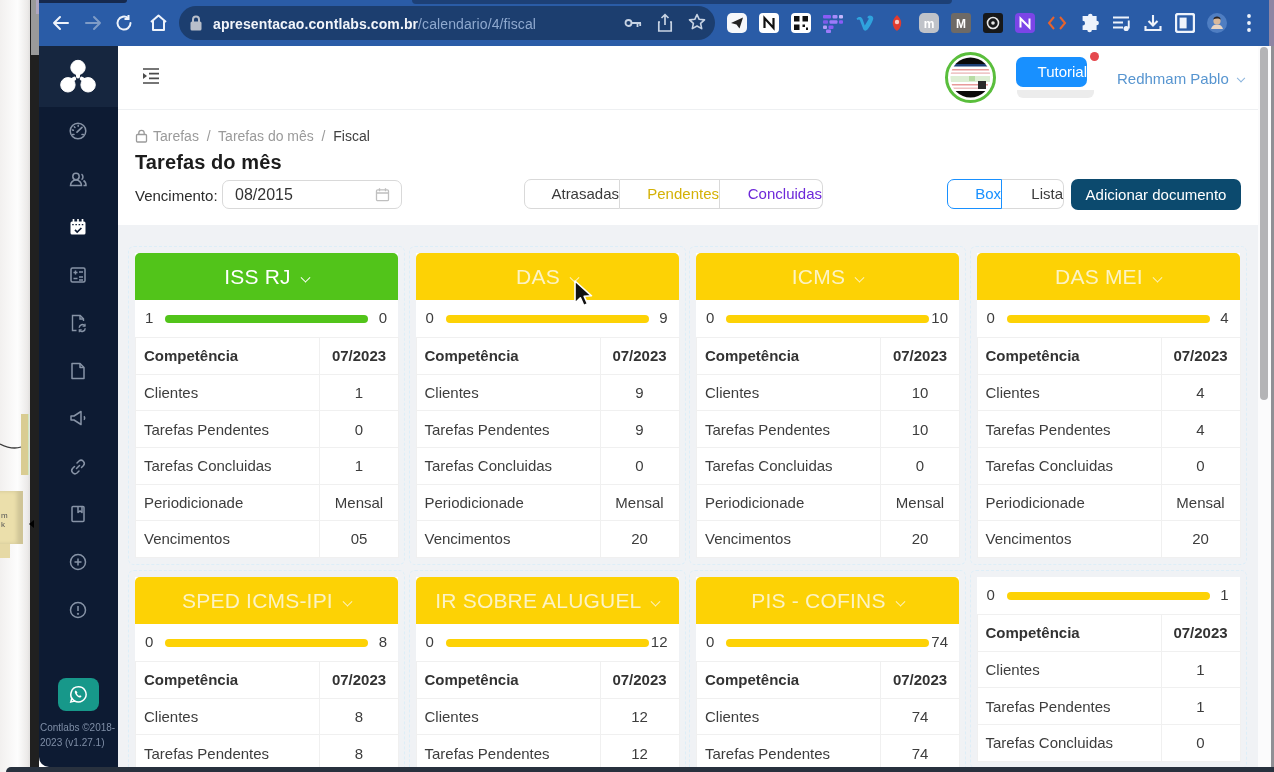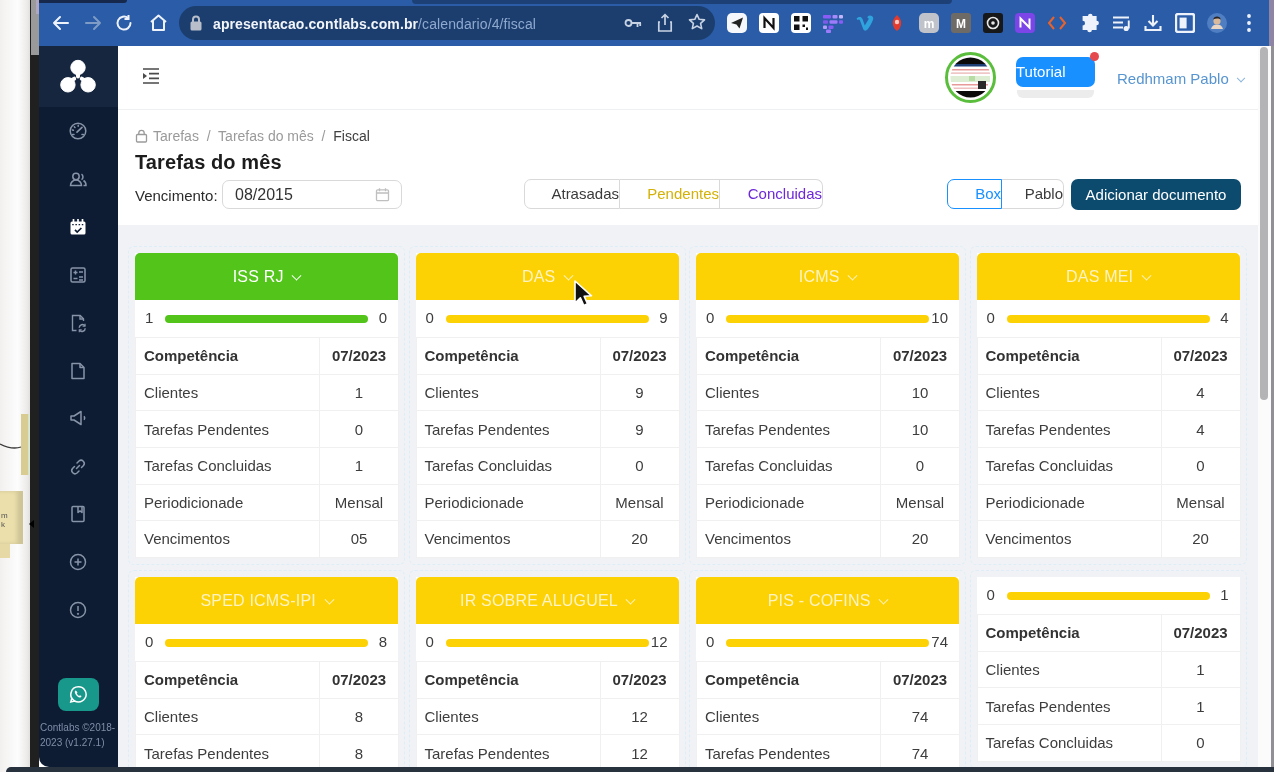--- a/index.html
+++ b/index.html
@@ -24,21 +24,21 @@
   #urltext span { color:#8fa9cf; font-weight:400; }
 
   
   #sidebar { left:39px; top:46px; width:79px; height:721px; background:#0d1b33; border-bottom-left-radius:10px; }
   #logoblk { left:39px; top:46px; width:79px; height:61px; background:#16263f; }
   #wapp { left:58px; top:678px; width:41px; height:33px; background:#17988a; border-radius:8px; }
   #sfoot { left:40px; top:721px; width:80px; font-size:10px; line-height:14.5px; color:#7f8ea6; }
 
   
   #apphead { left:118px; top:46px; width:1144px; height:64px; background:#fff; border-bottom:1px solid #eef0f2; }
-  #tutbtn { left:1016px; top:57px; width:79px; height:30px; background:#1890ff; color:#fff; border-radius:7px; font-size:15px; text-align:left; line-height:30px; }
+  #tutbtn { left:1016px; top:57px; width:71px; height:30px; background:#1890ff; color:#fff; border-radius:7px; font-size:15px; text-align:right; line-height:30px; }
   #tutdot { left:1090px; top:52px; width:9px; height:9px; background:#e5484d; border-radius:50%; }
   #tutshadow { left:1017px; top:90px; width:77px; height:8px; background:#ececec; border-radius:0 0 6px 6px; }
   #uname { left:1117px; top:70px; font-size:15px; color:#5795d0; }
 
   
   #content-white { left:118px; top:110px; width:1144px; height:115px; background:#fff; }
   #content-gray { left:118px; top:225px; width:1144px; height:542px; background:#f0f2f5; }
 
   #crumb { left:153px; top:128px; font-size:14px; color:#9a9a9a; }
   #crumb b { color:#404040; font-weight:400; }
@@ -50,21 +50,21 @@
   #segA { left:524px; width:96px; border-radius:7px 0 0 7px; color:#3a3a3a; line-height:28px;}
   #segP { left:620px; width:100px; border-left:none; color:#d4b106; line-height:28px;}
   #segC { left:720px; width:103px; border-left:none; border-radius:0 7px 7px 0; color:#6d28d9; line-height:28px;}
   #boxbtn { left:947px; width:55px; border:1px solid #1890ff; color:#1890ff; border-radius:7px 0 0 7px; line-height:28px; z-index:2;}
   #listabtn { left:1001px; width:63px; border-left:none; color:#3a3a3a; border-radius:0 7px 7px 0; line-height:28px;}
   #addbtn { left:1071px; top:179px; width:170px; height:31px; background:#0c4a6e; border-radius:7px; color:#fff; font-size:15px; text-align:center; line-height:31px; position:absolute;}
 
   
   .card { position:absolute; width:263px; background:#fff; }
   .card::before { content:""; position:absolute; left:-7px; right:-7px; top:-7px; bottom:-7px; border:1px dashed #ddeef8; border-radius:6px; pointer-events:none; }
-  .chead { height:47px; border-radius:5px 5px 0 0; color:#fff; font-size:16px; text-align:center; line-height:47px; letter-spacing:.2px; }
+  .chead { height:47px; border-radius:5px 5px 0 0; color:#fff; font-size:21px; text-align:center; line-height:47px; letter-spacing:.2px; }
   .chead.green { background:#52c41a; }
   .chead.yellow { background:#fdd205; color:#fcf3c4; }
   .chev { display:inline-block; width:7px; height:7px; border-right:1.6px solid currentColor; border-bottom:1.6px solid currentColor; transform:rotate(45deg) translate(-2px,-2px); margin-left:5px; }
   .prow { height:37px; position:relative; font-size:15px; color:#3d3d3d; }
   .prow .n1 { position:absolute; left:10px; top:9px; }
   .prow .n2 { position:absolute; right:11px; top:9px; }
   .pbar { position:absolute; left:30px; top:15px; width:203px; height:8px; border-radius:4px; }
   .pbar.green { background:#52c41a; }
   .pbar.yellow { background:#fdd205; }
   table.ct { border-collapse:collapse; width:263px; font-size:15px; color:#3d3d3d; table-layout:fixed; }
@@ -324,21 +324,21 @@
   <div class="abs" id="content-gray"></div>
 
   <div class="abs" id="crumb">Tarefas&nbsp; /&nbsp; Tarefas do mês&nbsp; /&nbsp; <b>Fiscal</b></div>
   <div class="abs" id="h1">Tarefas do mês</div>
   <div class="abs" id="venc">Vencimento:</div>
   <div class="abs" id="dateinput">08/2015</div>
   <div class="abs seg" id="segA">Atrasadas</div>
   <div class="abs seg" id="segP">Pendentes</div>
   <div class="abs seg" id="segC">Concluidas</div>
   <div class="abs seg" id="boxbtn">Box</div>
-  <div class="abs seg" id="listabtn">Pablo</div>
+  <div class="abs seg" id="listabtn">Lista</div>
   <div class="abs" id="addbtn">Adicionar documento</div>
 
   <div class="abs" id="tutshadow"></div>
   <div class="abs" id="tutbtn">Tutorial</div>
   <div class="abs" id="tutdot"></div>
   <div class="abs" id="uname">Redhmam Pablo <span class="chev" style="color:#8ab4dd;width:6px;height:6px;border-width:1.4px;"></span></div>
   <div id="extra-icons">
     <svg class="abs" style="left:142px;top:67px;" width="18" height="18" viewBox="0 0 18 18">
       <g stroke="#4a4a4a" stroke-width="1.7" fill="none">
         <path d="M1 2 H17 M7 6.7 H17 M7 11.4 H17 M1 16 H17"></path>

